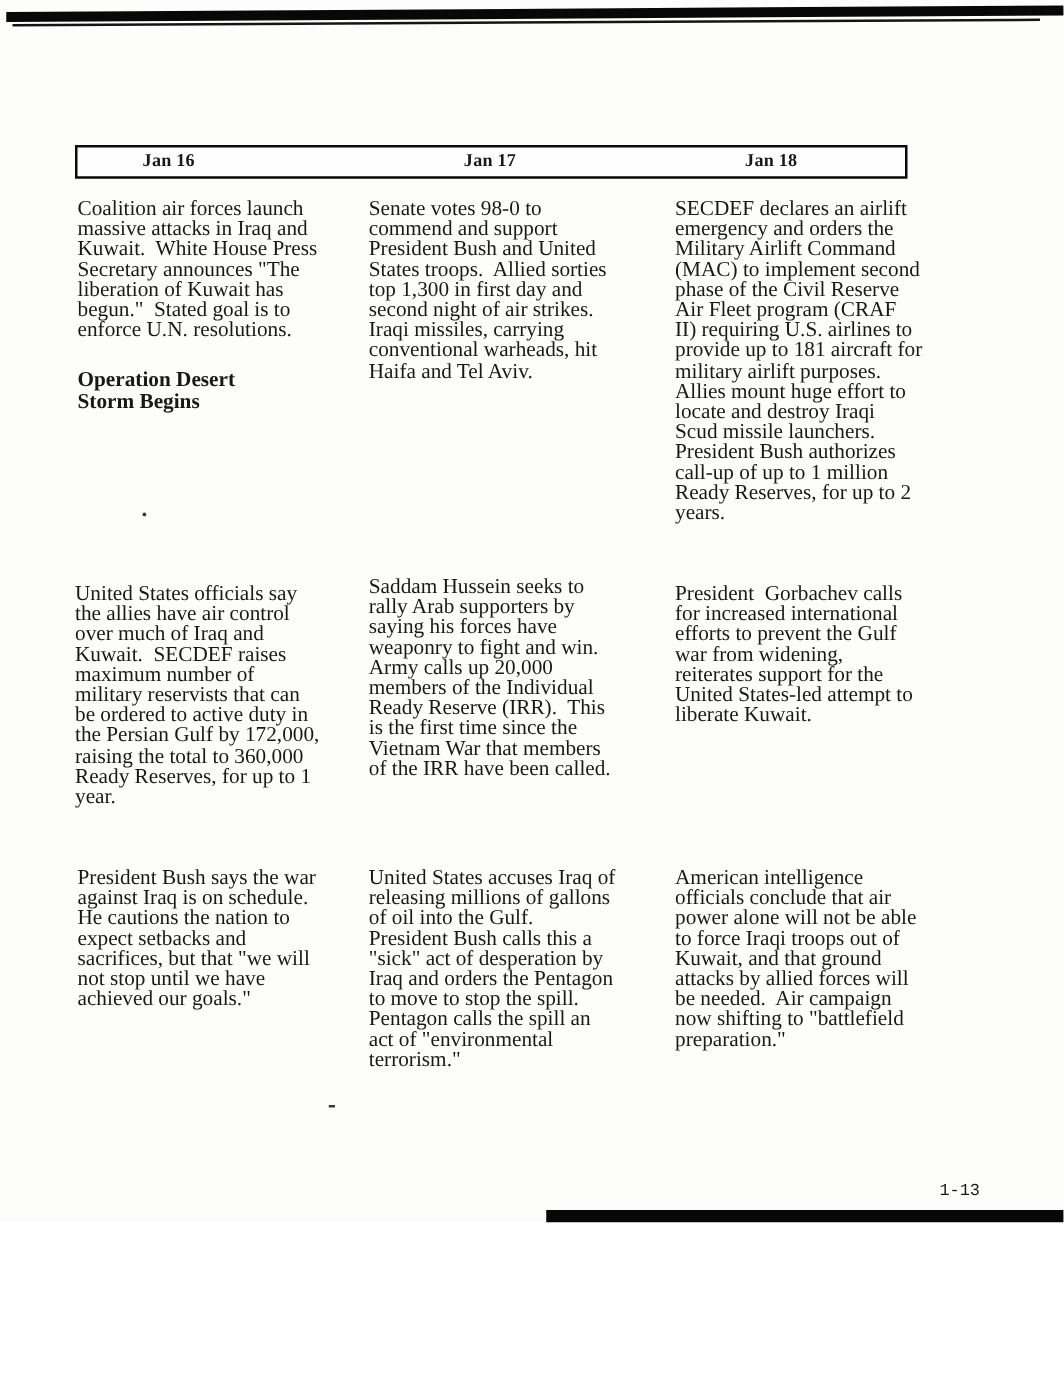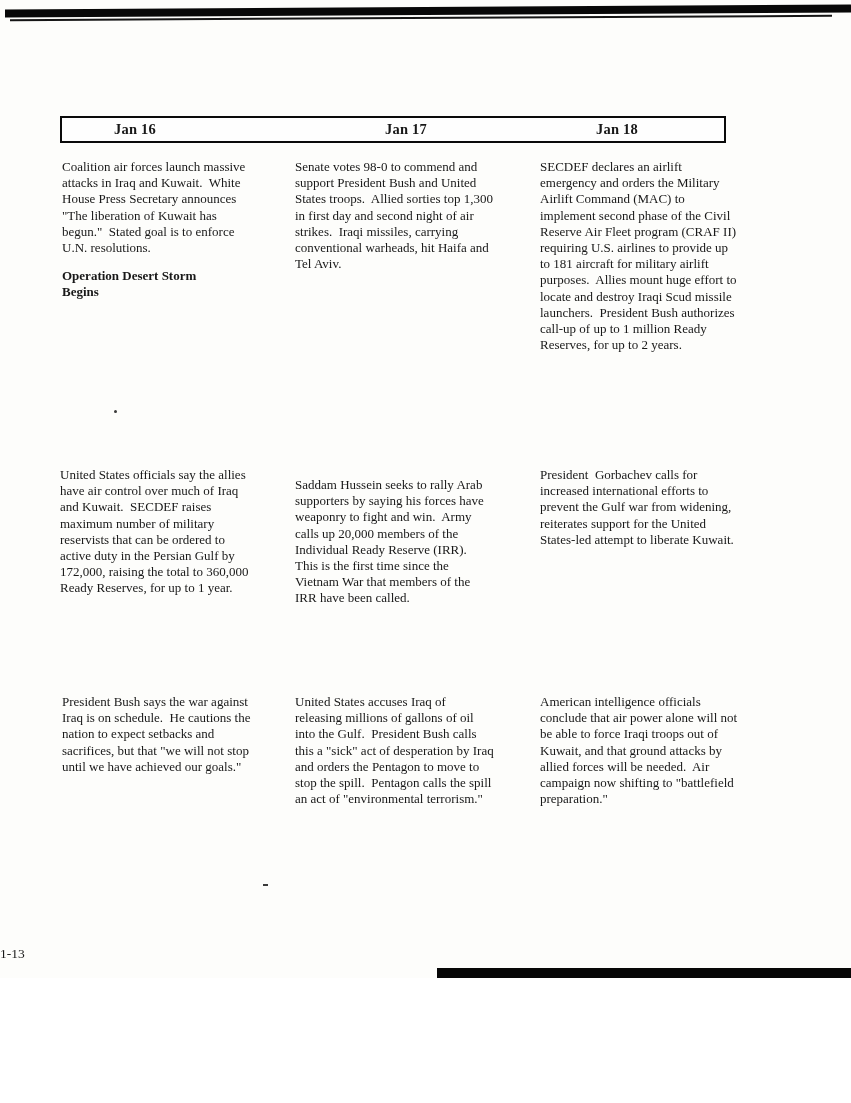--- a/index.html
+++ b/index.html
@@ -39,39 +39,40 @@
   }
   .date {
     position: absolute; top: 50%;
     transform: translate(-50%, -52%);
     font-weight: bold;
     font-size: 14.5px;
     letter-spacing: 0.2px;
     white-space: nowrap;
   }
   .d1 { left: 73px; }
-  .d2 { left: 330px; margin-left: 14px; }
+  .d2 { left: 330px; }
   .d3 { left: 555px; }
   .entry {
     position: absolute;
-    font-size: 13px;
+    font-size: 17px;
     line-height: 16.2px;
     text-align: left;
   }
   .entry p { white-space: pre-wrap; }
   .note {
     font-weight: bold;
-    margin-top: 12px;
+    margin-top: 24px;
     width: 168px;
   }
   .pagenum {
     position: absolute; left: 0; top: 946px;
     width: 784px;
-    text-align: left;
+    text-align: right;
     font-size: 13.5px;
+    font-family: Liberation Mono, monospace;
   }
   .speck {
     position: absolute; left: 114px; top: 410px;
     width: 3px; height: 3px;
     background: #3a3a3a; border-radius: 50%;
   }
   .dash {
     position: absolute; left: 263px; top: 884px;
     width: 5px; height: 2px;
     background: #3a3a3a;
@@ -99,21 +100,21 @@
   </div>
   <div class="entry" style="top:159px;left:540px;width:198px">
     <p>SECDEF declares an airlift emergency and orders the Military Airlift Command (MAC) to implement second phase of the Civil Reserve Air Fleet program (CRAF II) requiring U.S. airlines to provide up to 181 aircraft for military airlift purposes.  Allies mount huge effort to locate and destroy Iraqi Scud missile launchers.  President Bush authorizes call-up of up to 1 million Ready Reserves, for up to 2 years.</p>
   </div>
 
   <div class="speck"></div>
 
   <div class="entry" style="top:467px;left:60px;width:196px">
     <p>United States officials say the allies have air control over much of Iraq and Kuwait.  SECDEF raises maximum number of military reservists that can be ordered to active duty in the Persian Gulf by 172,000, raising the total to 360,000 Ready Reserves, for up to 1 year.</p>
   </div>
-  <div class="entry" style="top:477px;left:295px;width:200px">
+  <div class="entry" style="top:461px;left:295px;width:200px">
     <p>Saddam Hussein seeks to rally Arab supporters by saying his forces have weaponry to fight and win.  Army calls up 20,000 members of the Individual Ready Reserve (IRR).  This is the first time since the Vietnam War that members of the IRR have been called.</p>
   </div>
   <div class="entry" style="top:467px;left:540px;width:198px">
     <p>President  Gorbachev calls for increased international efforts to prevent the Gulf war from widening, reiterates support for the United States-led attempt to liberate Kuwait.</p>
   </div>
 
   <div class="entry" style="top:694px;left:62px;width:196px">
     <p>President Bush says the war against Iraq is on schedule.  He cautions the nation to expect setbacks and sacrifices, but that "we will not stop until we have achieved our goals."</p>
   </div>
   <div class="entry" style="top:694px;left:295px;width:200px">

